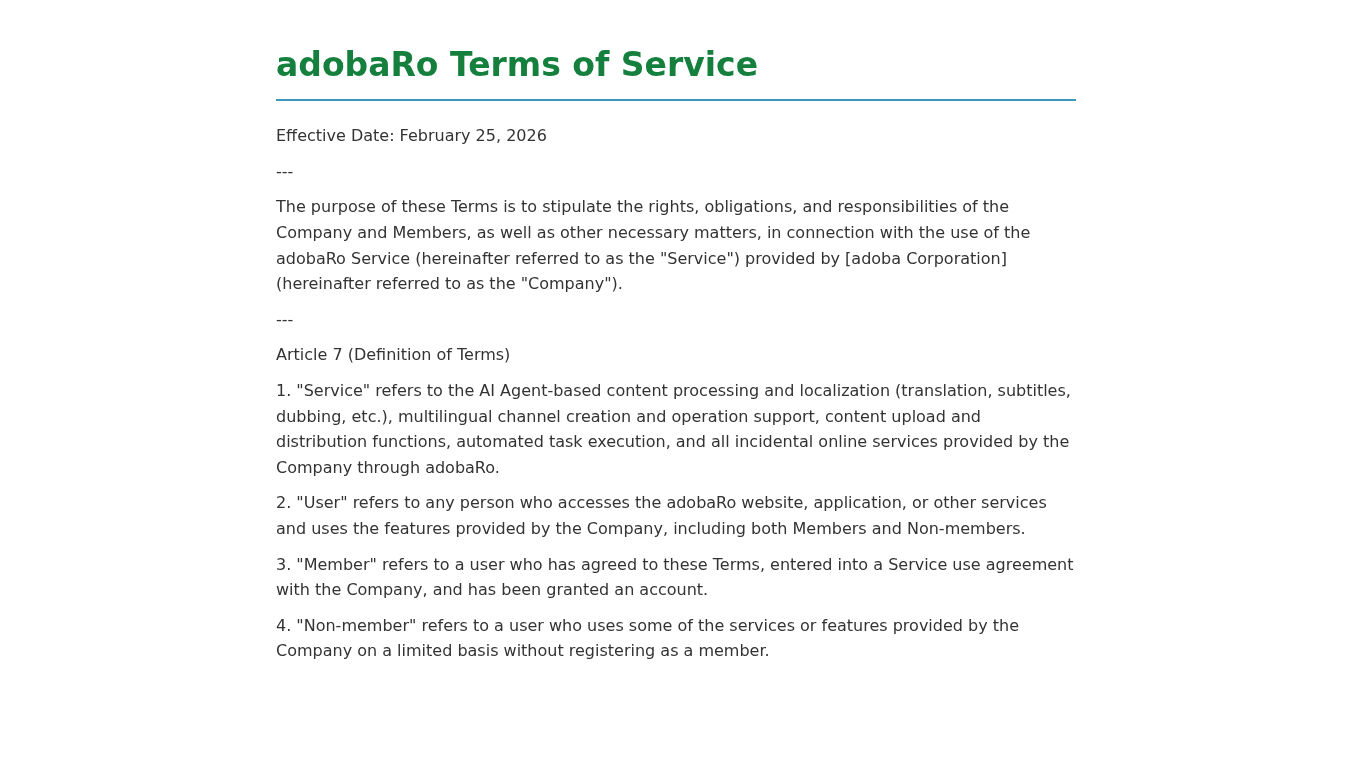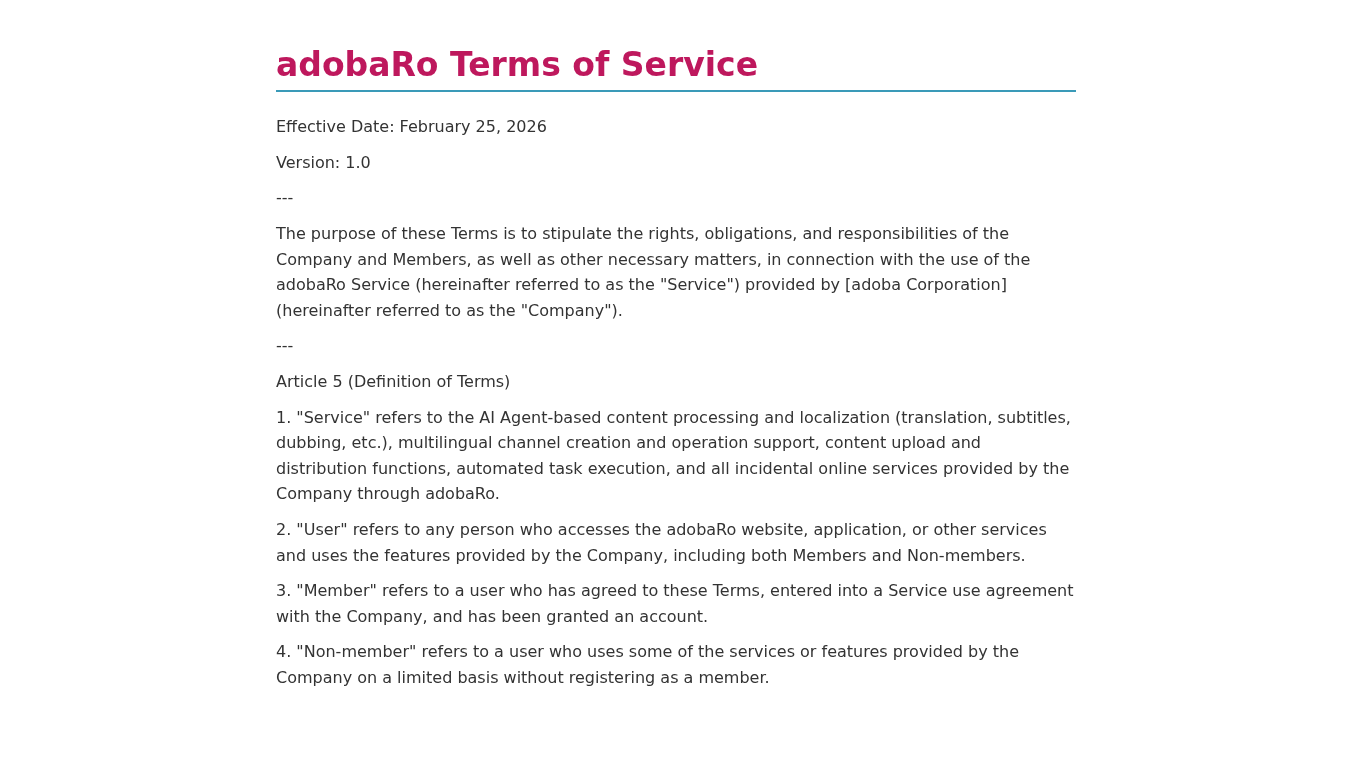--- a/index.html
+++ b/index.html
@@ -10,39 +10,38 @@
     line-height: 1.6;
   }
   .container {
     width: 800px;
     margin: 0 auto;
     padding-top: 44px;
   }
   h1 {
     font-size: 33px;
     font-weight: bold;
-    color: #be185d;
+    color: #15803d;
     margin: 0;
-    padding-bottom: 5px;
+    padding-bottom: 14px;
     line-height: 1.25;
     border-bottom: 2px solid #3a9ab8;
   }
   .content { padding-top: 22px; }
   p { margin: 0 1px 10px 0; }
 </style>
 </head>
 <body>
 
 <div class="container">
   <h1>adobaRo Terms of Service</h1>
   <div class="content">
     <p>Effective Date: February 25, 2026</p>
-    <p>Version: 1.0</p>
     <p>---</p>
     <p>The purpose of these Terms is to stipulate the rights, obligations, and responsibilities of the Company and Members, as well as other necessary matters, in connection with the use of the adobaRo Service (hereinafter referred to as the "Service") provided by [adoba Corporation] (hereinafter referred to as the "Company").</p>
     <p>---</p>
-    <p>Article 5 (Definition of Terms)</p>
+    <p>Article 7 (Definition of Terms)</p>
     <p>1. "Service" refers to the AI Agent-based content processing and localization (translation, subtitles, dubbing, etc.), multilingual channel creation and operation support, content upload and distribution functions, automated task execution, and all incidental online services provided by the Company through adobaRo.</p>
     <p>2. "User" refers to any person who accesses the adobaRo website, application, or other services and uses the features provided by the Company, including both Members and Non-members.</p>
     <p>3. "Member" refers to a user who has agreed to these Terms, entered into a Service use agreement with the Company, and has been granted an account.</p>
     <p>4. "Non-member" refers to a user who uses some of the services or features provided by the Company on a limited basis without registering as a member.</p>
   </div>
 </div>
 
 </body></html>

